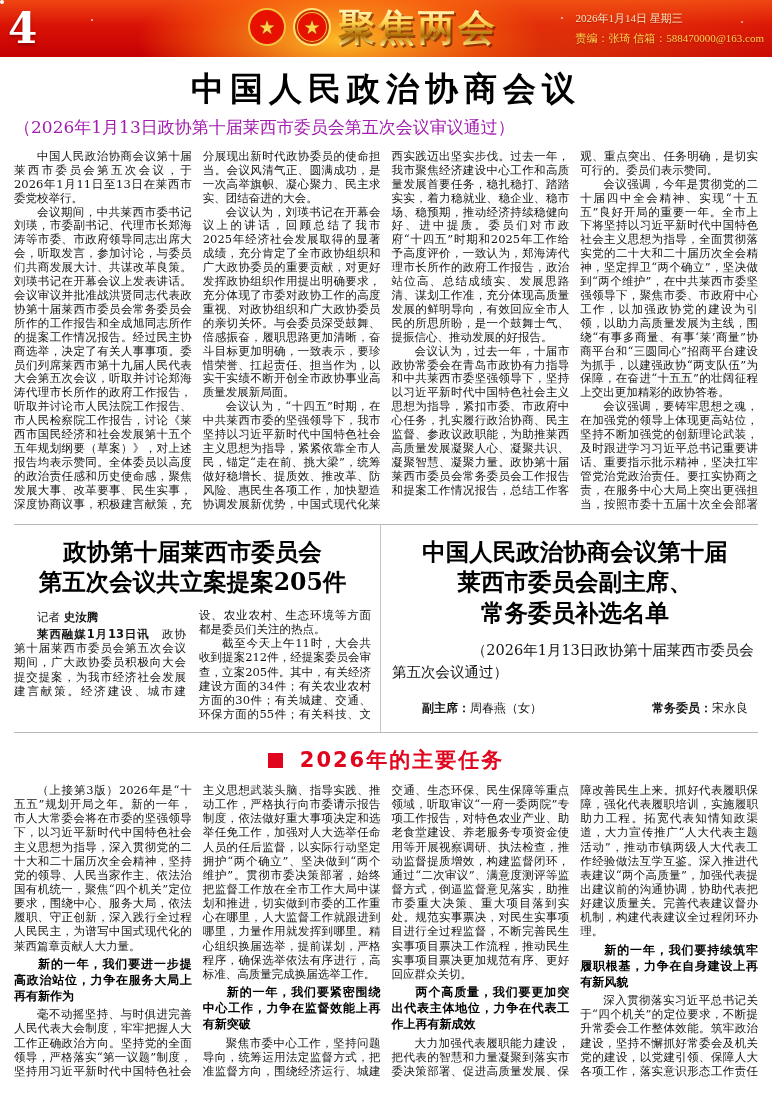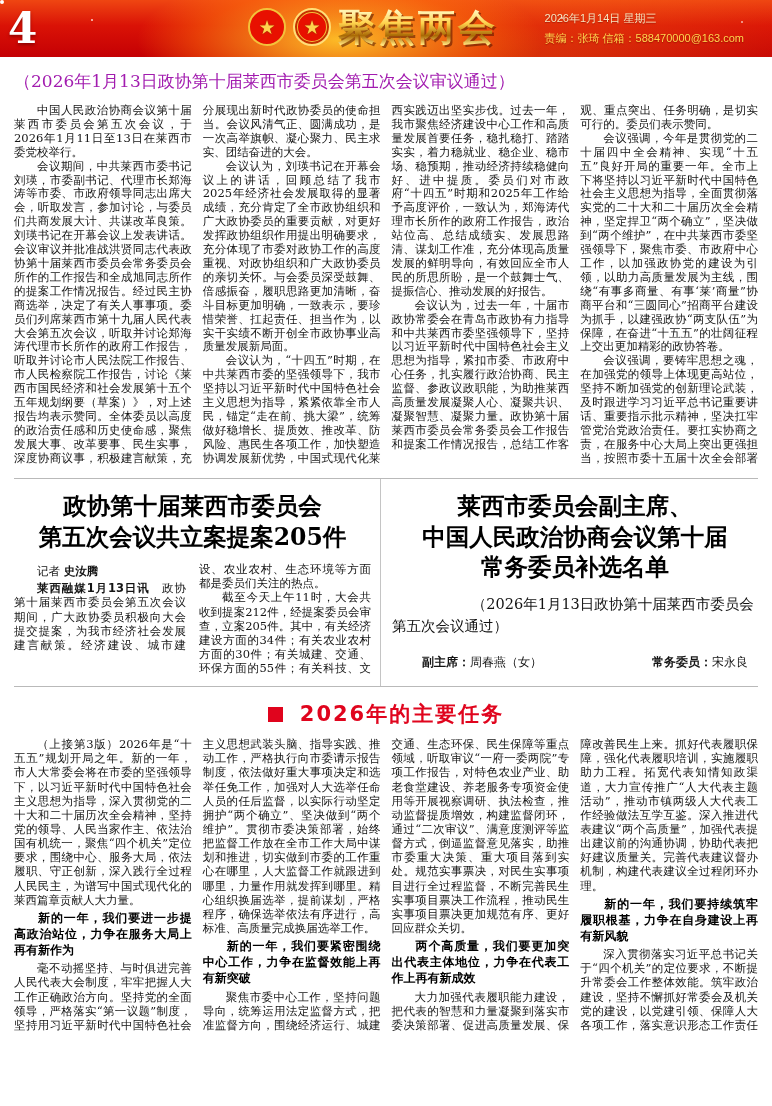--- a/index.html
+++ b/index.html
@@ -30,21 +30,21 @@
     border:2px solid #f3c23a;box-sizing:border-box;
     color:#ffd34d;font-size:19px;line-height:1;text-shadow:0 0 2px #8a4b00;
   }
   .emblem.cppcc{border:2px solid #ffdf78;box-shadow:inset 0 0 0 2px #c43000, inset 0 0 0 3px #f3c23a;}
   .mast-title{
     font-weight:bold;font-size:37px;letter-spacing:3px;line-height:1;
     background:linear-gradient(180deg,#fff3b0 8%,#ffd34d 38%,#a96a05 72%,#ffe27a 96%);
     -webkit-background-clip:text;background-clip:text;color:#8a5a00;-webkit-text-fill-color:transparent;
     filter:drop-shadow(2px 2px 0px rgba(80,20,0,.55));
   }
-  .header-meta{position:absolute;right:28px;top:9px;font-family:Liberation Sans, sans-serif;font-size:11px;line-height:1.8;text-align:left;}
+  .header-meta{position:absolute;right:8px;top:9px;font-family:Liberation Serif, serif;font-size:11px;line-height:1.8;text-align:left;}
   .date-line{color:#f7e7c0;text-shadow:0 1px 1px rgba(120,0,0,.5);}
   .editor-line{color:#ffd64f;text-shadow:0 1px 1px rgba(120,0,0,.5);}
 
   
   .content{padding:0 14px;}
   .para{margin:0;text-indent:2em;}
   strong{font-family:"DejaVu Sans","Liberation Sans",sans-serif;font-weight:bold;}
 
   
   .headline{text-align:center;font-weight:bold;margin:13px 0 0;color:#000;}
@@ -100,20 +100,21 @@
   <div class="header-meta">
     <div class="date-line">2026年1月14日 星期三</div>
     <div class="editor-line">责编：张琦 信箱：588470000@163.com</div>
   </div>
 </div>
 
 <div class="content">
 
   <div>
     <div class="headline">
+      <div class="l1">中国人民政治协商会议</div>
     </div>
     <div class="headline-sub">（2026年1月13日政协第十届莱西市委员会第五次会议审议通过）</div>
     <div class="body-cols">
         <p class="para">中国人民政治协商会议第十届莱西市委员会第五次会议，于2026年1月11日至13日在莱西市委党校举行。</p>
         <p class="para">会议期间，中共莱西市委书记刘瑛，市委副书记、代理市长郑海涛等市委、市政府领导同志出席大会，听取发言，参加讨论，与委员们共商发展大计、共谋改革良策。刘瑛书记在开幕会议上发表讲话。会议审议并批准战洪贤同志代表政协第十届莱西市委员会常务委员会所作的工作报告和全成旭同志所作的提案工作情况报告。经过民主协商选举，决定了有关人事事项。委员们列席莱西市第十九届人民代表大会第五次会议，听取并讨论郑海涛代理市长所作的政府工作报告，听取并讨论市人民法院工作报告、市人民检察院工作报告，讨论《莱西市国民经济和社会发展第十五个五年规划纲要（草案）》，对上述报告均表示赞同。全体委员以高度的政治责任感和历史使命感，聚焦发展大事、改革要事、民生实事，深度协商议事，积极建言献策，充分展现出新时代政协委员的使命担当。会议风清气正、圆满成功，是一次高举旗帜、凝心聚力、民主求实、团结奋进的大会。</p>
         <p class="para">会议认为，刘瑛书记在开幕会议上的讲话，回顾总结了我市2025年经济社会发展取得的显著成绩，充分肯定了全市政协组织和广大政协委员的重要贡献，对更好发挥政协组织作用提出明确要求，充分体现了市委对政协工作的高度重视、对政协组织和广大政协委员的亲切关怀。与会委员深受鼓舞、倍感振奋，履职思路更加清晰，奋斗目标更加明确，一致表示，要珍惜荣誉、扛起责任、担当作为，以实干实绩不断开创全市政协事业高质量发展新局面。</p>
         <p class="para">会议认为，“十四五”时期，在中共莱西市委的坚强领导下，我市坚持以习近平新时代中国特色社会主义思想为指导，紧紧依靠全市人民，锚定“走在前、挑大梁”，统筹做好稳增长、提质效、推改革、防风险、惠民生各项工作，加快塑造协调发展新优势，中国式现代化莱西实践迈出坚实步伐。过去一年，我市聚焦经济建设中心工作和高质量发展首要任务，稳扎稳打、踏踏实实，着力稳就业、稳企业、稳市场、稳预期，推动经济持续稳健向好、进中提质。委员们对市政府“十四五”时期和2025年工作给予高度评价，一致认为，郑海涛代理市长所作的政府工作报告，政治站位高、总结成绩实、发展思路清、谋划工作准，充分体现高质量发展的鲜明导向，有效回应全市人民的所思所盼，是一个鼓舞士气、提振信心、推动发展的好报告。</p>
         <p class="para">会议认为，过去一年，十届市政协常委会在青岛市政协有力指导和中共莱西市委坚强领导下，坚持以习近平新时代中国特色社会主义思想为指导，紧扣市委、市政府中心任务，扎实履行政治协商、民主监督、参政议政职能，为助推莱西高质量发展凝聚人心、凝聚共识、凝聚智慧、凝聚力量。政协第十届莱西市委员会常务委员会工作报告和提案工作情况报告，总结工作客观、重点突出、任务明确，是切实可行的。委员们表示赞同。</p>
         <p class="para">会议强调，今年是贯彻党的二十届四中全会精神、实现“十五五”良好开局的重要一年。全市上下将坚持以习近平新时代中国特色社会主义思想为指导，全面贯彻落实党的二十大和二十届历次全会精神，坚定捍卫“两个确立”，坚决做到“两个维护”，在中共莱西市委坚强领导下，聚焦市委、市政府中心工作，以加强政协党的建设为引领，以助力高质量发展为主线，围绕“有事多商量、有事‘莱’商量”协商平台和“三圆同心”招商平台建设为抓手，以建强政协“两支队伍”为保障，在奋进“十五五”的壮阔征程上交出更加精彩的政协答卷。</p>
         <p class="para">会议强调，要铸牢思想之魂，在加强党的领导上体现更高站位，坚持不断加强党的创新理论武装，及时跟进学习习近平总书记重要讲话、重要指示批示精神，坚决扛牢管党治党政治责任。要扛实协商之责，在服务中心大局上突出更强担当，按照市委十五届十次全会部署安排，进一步巩固“1+2+4+N”协商体系，助力“十五五”开好局起好步。要释放团结之能，在凝聚智慧力量上采取更实举措，充分发挥政协团结统战功能，把党政决策部署转化为社会各界的共识和行动。要厚植履职之本，在提升自身建设上取得更优成绩，以制度化、规范化、程序化等功能建设为牵引，加强“四型”机关建设，持续提升政协履职能力。</p>
@@ -128,22 +129,22 @@
       </div>
       <div class="mid-cols">
           <p class="byline">记者 <strong>史汝腾</strong></p>
           <p class="para"><strong>莱西融媒1月13日讯　</strong>政协第十届莱西市委员会第五次会议期间，广大政协委员积极向大会提交提案，为我市经济社会发展建言献策。经济建设、城市建设、农业农村、生态环境等方面都是委员们关注的热点。</p>
           <p class="para">截至今天上午11时，大会共收到提案212件，经提案委员会审查，立案205件。其中，有关经济建设方面的34件；有关农业农村方面的30件；有关城建、交通、环保方面的55件；有关科技、文教、卫生、体育方面的51件；有关社会稳定及群众生活方面的35件。</p>
         </div>
     </div>
     <div class="mid-divider"></div>
     <div class="mid-right">
       <div class="mid-title">
+        <div>中国人民政治协商会议第十届</div>
         <div>莱西市委员会副主席、</div>
-        <div>中国人民政治协商会议第十届</div>
         <div>常务委员补选名单</div>
       </div>
       <div class="mid-sub">（2026年1月13日政协第十届莱西市委员会第五次会议通过）</div>
       <div class="names-row">
         <div>
           <span class="label">副主席：</span><span>周春燕（女）</span>
         </div>
         <div>
           <span class="label">常务委员：</span><span>宋永良</span>
         </div>

